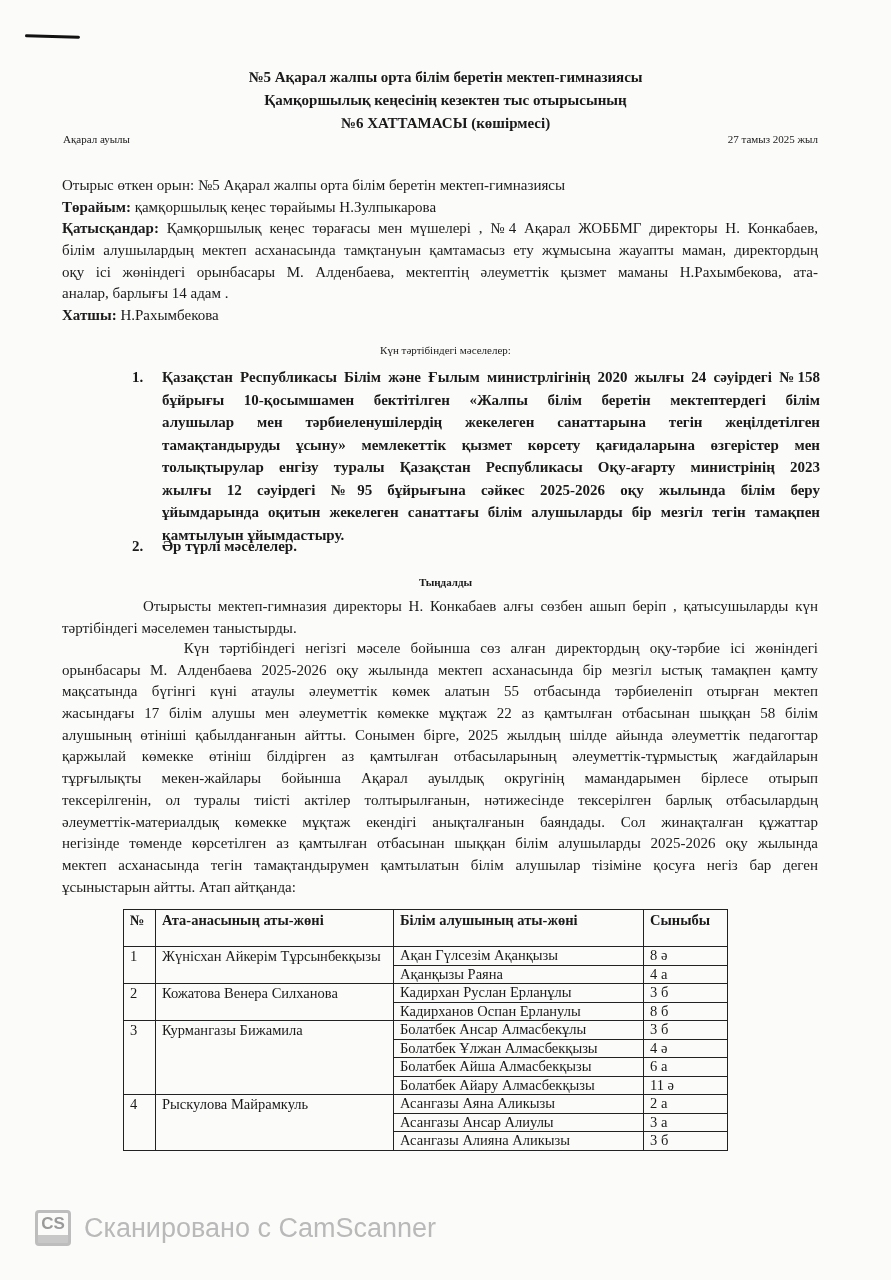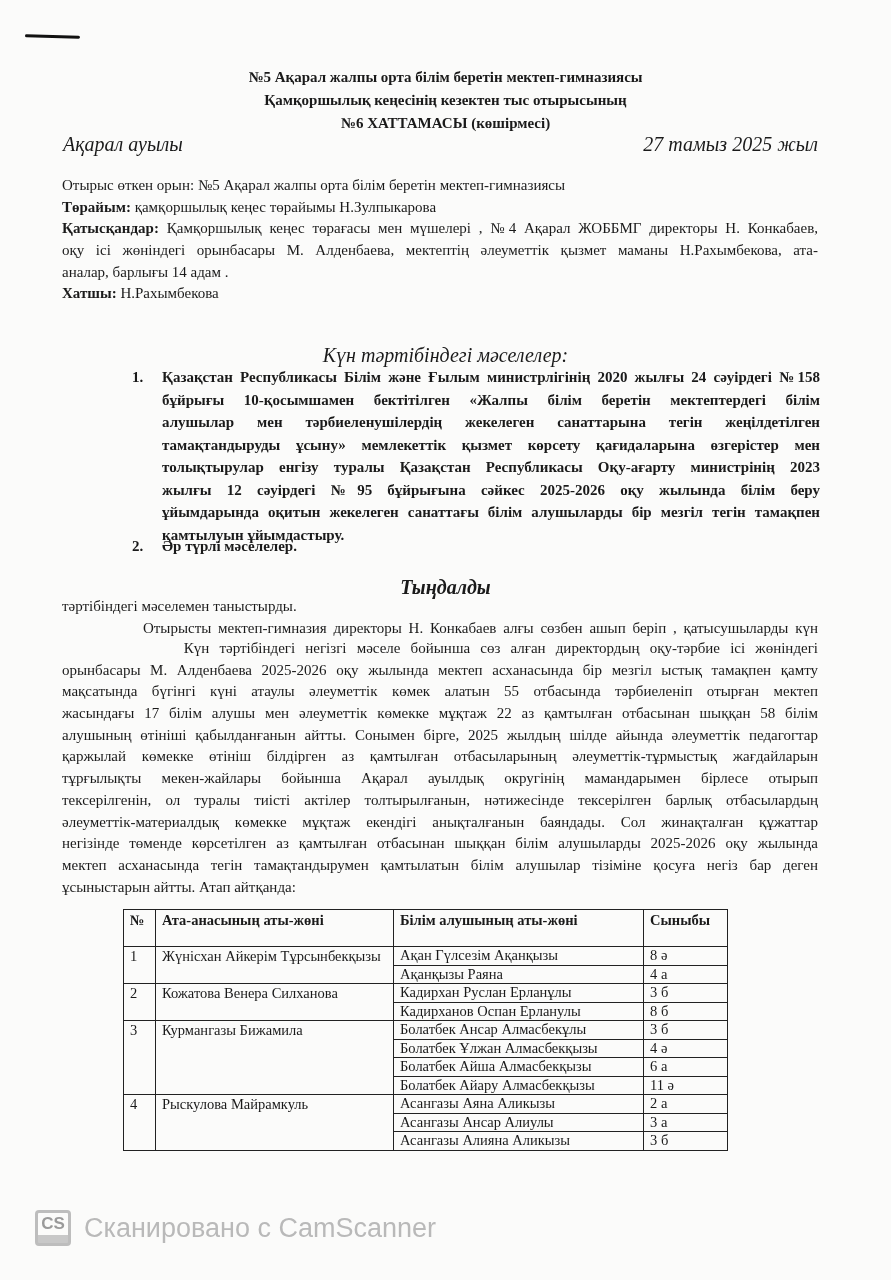--- a/index.html
+++ b/index.html
@@ -2,21 +2,21 @@
 <html><head>
 <meta charset="utf-8">
 <style>
   html, body { margin:0; padding:0; }
   body {
     width:891px; height:1280px; background:#fbfbfa; position:relative; overflow:hidden;
     font-family:"Liberation Serif", serif; color:#1a1a1a;
   }
   .mark { position:absolute; left:25px; top:35px; width:55px; height:3px; background:#111; transform:rotate(1.5deg); border-radius:2px; }
   .center { position:absolute; left:0; width:100%; text-align:center; font-weight:bold; font-size:15px; }
-  .abs { position:absolute; font-size:20px; white-space:nowrap;font-style:italic; }
+  .abs { position:absolute; font-size:11px; white-space:nowrap; }
   .para { position:absolute; left:62px; width:756px; font-size:15px; line-height:21.7px; text-align:justify; }
   .para .line { display:block; text-align:justify; text-align-last:justify; height:21.7px; }
   .para .line.last { text-align-last:left; }
   b { font-weight:bold; }
   .agenda { position:absolute; left:132px; width:688px; font-size:15px; font-weight:bold; line-height:22.5px; }
   .agenda .num { position:absolute; left:0; }
   .agenda .txt { position:absolute; left:30px; width:658px; }
   .agenda .line { display:block; text-align:justify; text-align-last:justify; height:22.5px; }
   .agenda .line.last { text-align-last:left; }
   table { position:absolute; left:123px; top:909px; border-collapse:collapse; font-size:14.5px; }
@@ -39,20 +39,21 @@
 <div class="center" style="top:92px">Қамқоршылық кеңесінің кезектен тыс отырысының</div>
 <div class="center" style="top:115px">№6 ХАТТАМАСЫ (көшірмесі)</div>
 
 <div class="abs" style="left:63px;top:133px">Ақарал ауылы</div>
 <div class="abs" style="right:73px;top:133px">27 тамыз 2025 жыл</div>
 
 <div class="para" style="top:175px">
   <span class="line last">Отырыс өткен орын: №5 Ақарал жалпы орта білім беретін мектеп-гимназиясы</span>
   <span class="line last"><b>Төрайым:</b><span> қамқоршылық кеңес төрайымы Н.Зулпыкарова</span></span>
   <span class="line"><b>Қатысқандар:</b><span> Қамқоршылық кеңес төрағасы мен мүшелері , №4 Ақарал ЖОББМГ директоры Н. Конкабаев,</span></span>
+  <span class="line">білім алушылардың мектеп асханасында тамқтануын қамтамасыз ету жұмысына жауапты маман, директордың</span>
   <span class="line">оқу  ісі жөніндегі орынбасары М. Алденбаева, мектептің әлеуметтік қызмет маманы Н.Рахымбекова, ата-</span>
   <span class="line last">аналар, барлығы 14 адам .</span>
   <span class="line last"><b>Хатшы:</b><span> Н.Рахымбекова</span></span>
 </div>
 
 <div class="abs" style="left:0;width:100%;text-align:center;top:344px">Күн тәртібіндегі мәселелер:</div>
 
 <div class="agenda" style="top:366px">
   <span class="num">1.</span>
   <div class="txt">
@@ -69,22 +70,22 @@
 <div class="agenda" style="top:535px">
   <span class="num">2.</span>
   <div class="txt">
     <span class="line last">Әр түрлі мәселелер.</span>
   </div>
 </div>
 
 <div class="abs" style="left:0;width:100%;text-align:center;top:576px;font-weight:bold">Тыңдалды</div>
 
 <div class="para" style="top:596px">
+  <span class="line" style="white-space:pre">            Отырысты мектеп-гимназия директоры Н. Конкабаев алғы сөзбен ашып беріп , қатысушыларды күн</span>
   <span class="line last">тәртібіндегі мәселемен таныстырды.</span>
-  <span class="line" style="white-space:pre">            Отырысты мектеп-гимназия директоры Н. Конкабаев алғы сөзбен ашып беріп , қатысушыларды күн</span>
 </div>
 
 <div class="para" id="p2" style="top:638px">
     <span class="line" style="white-space: pre;">            Күн тәртібіндегі негізгі мәселе бойынша сөз алған директордың оқу-тәрбие ісі жөніндегі</span>
     <span class="line">орынбасары М. Алденбаева 2025-2026 оқу жылында мектеп асханасында бір мезгіл ыстық тамақпен қамту</span>
     <span class="line">мақсатында бүгінгі күні атаулы әлеуметтік көмек алатын 55 отбасында тәрбиеленіп отырған мектеп</span>
     <span class="line">жасындағы 17 білім алушы мен әлеуметтік көмекке мұқтаж 22 аз қамтылған отбасынан шыққан 58 білім</span>
     <span class="line">алушының өтініші қабылданғанын айтты. Сонымен бірге, 2025 жылдың шілде айында әлеуметтік педагогтар</span>
     <span class="line">қаржылай көмекке өтініш білдірген аз қамтылған отбасыларының әлеуметтік-тұрмыстық жағдайларын</span>
     <span class="line">тұрғылықты мекен-жайлары бойынша Ақарал ауылдық округінің мамандарымен бірлесе отырып</span>

